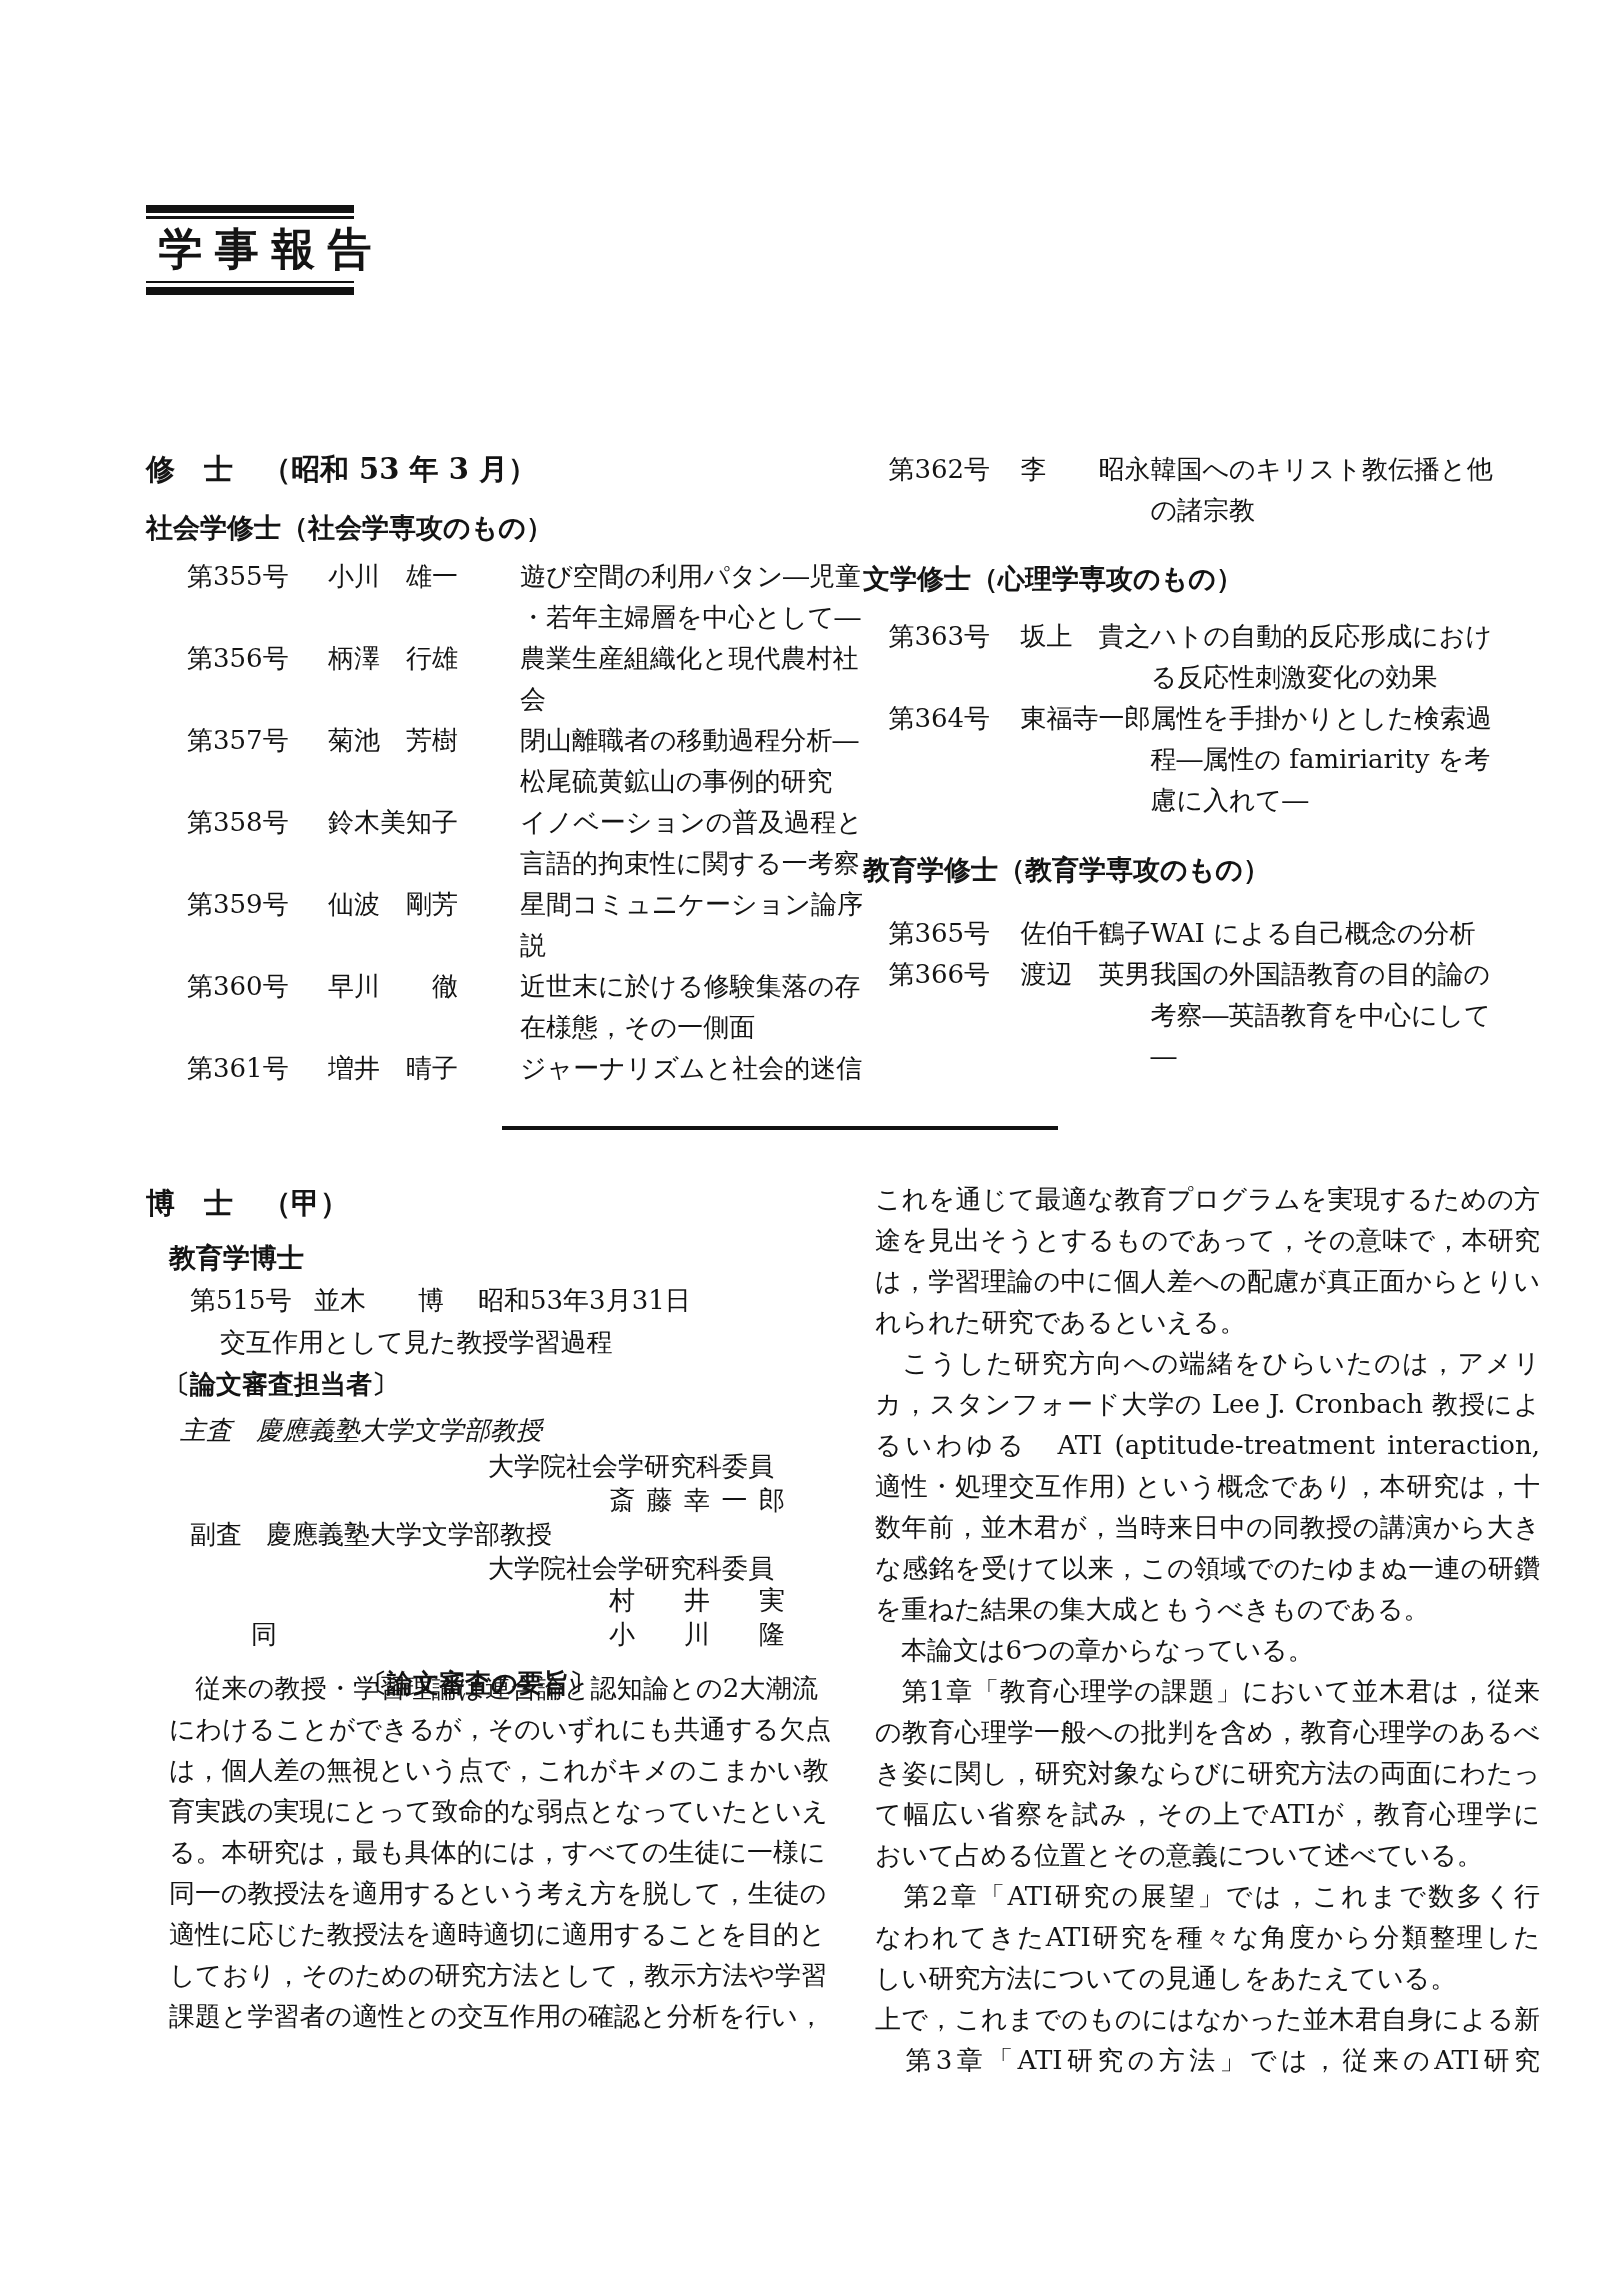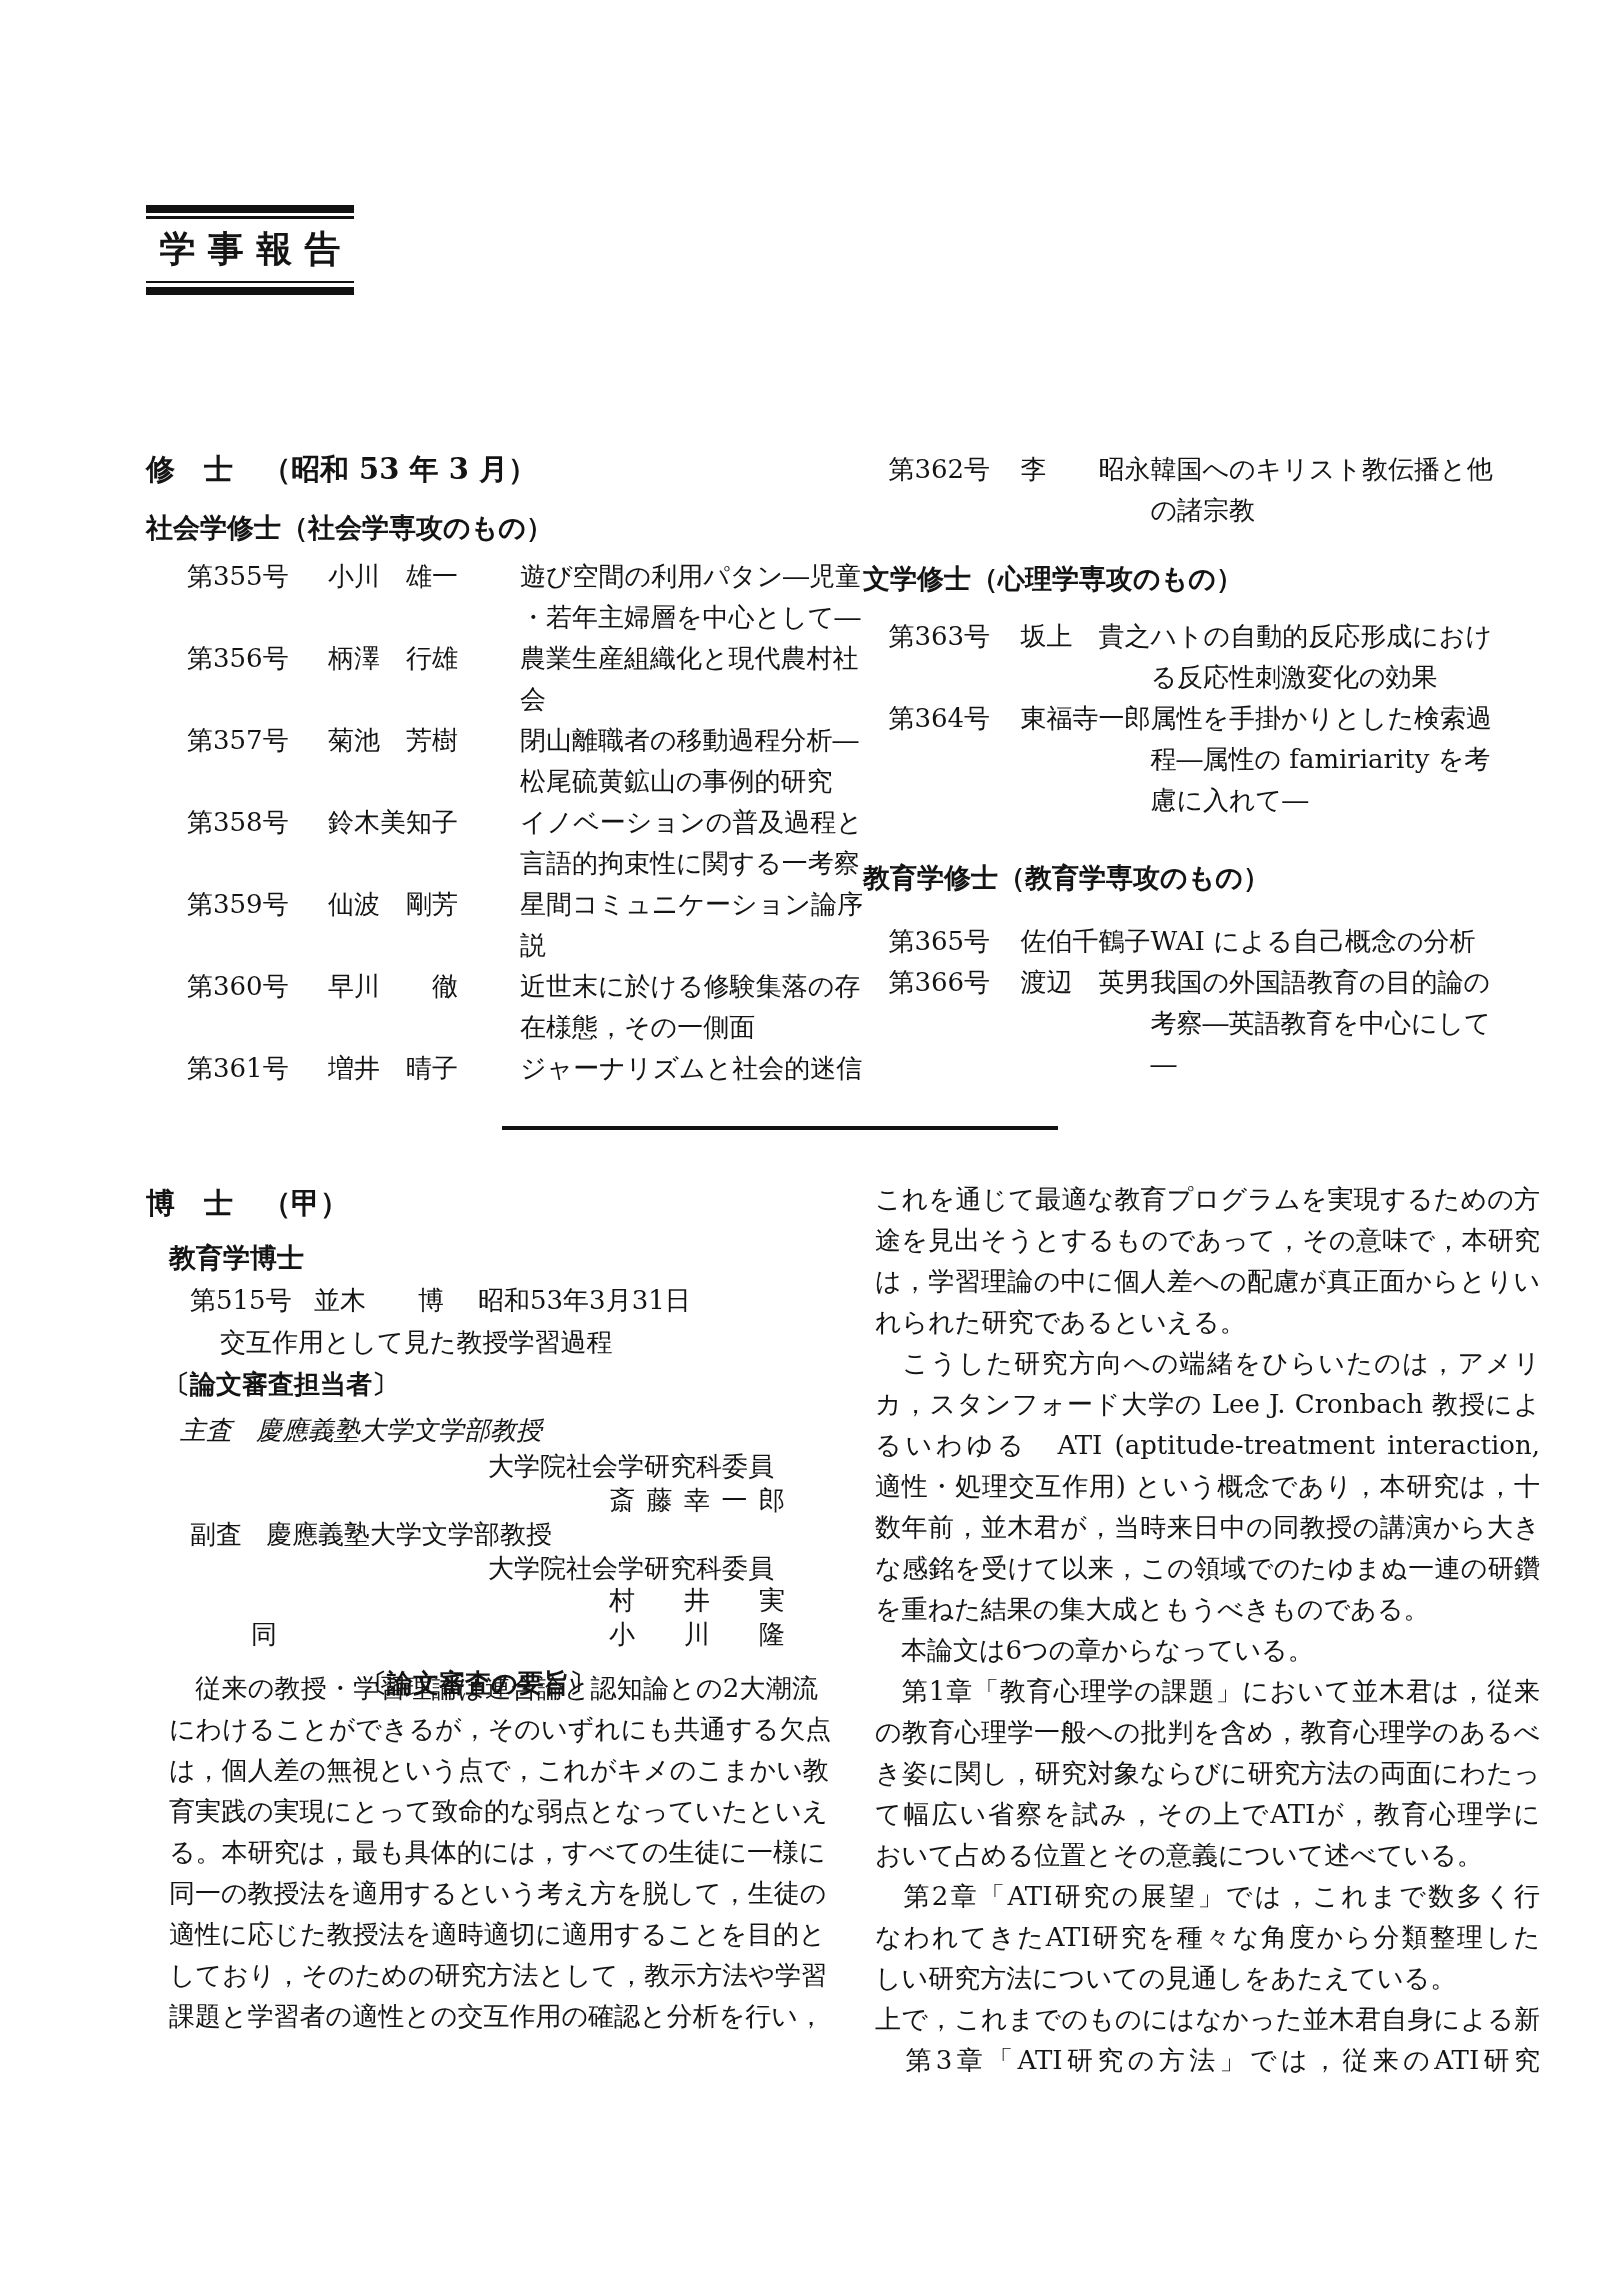--- a/index.html
+++ b/index.html
@@ -13,21 +13,21 @@
   .abs{position:absolute;}
 
   
   #header-box{left:146px;top:205px;width:208px;}
   #header-box .rule{width:100%;background:#121212;}
   #header-box .rule.thick{height:8px;}
   #header-box .rule.thin{height:2.8px;margin-top:3.4px;}
   #header-box .rule.thin.bottom{margin-top:8px;}
   #header-box .rule.thick.bottom{margin-top:3.4px;}
   #header-title{
-    font-size:36px;font-weight:700;line-height:49px;text-align:center;
+    font-size:44px;font-weight:700;line-height:49px;
     letter-spacing:12.4px;text-indent:12.4px;white-space:nowrap;margin-top:4.5px;
   }
 
   
   #subtitle{left:240px;top:366px;font-size:29px;font-weight:600;letter-spacing:3.4px;white-space:nowrap;}
 
   
   .degree-heading{font-size:29px;font-weight:700;line-height:41px;white-space:nowrap;}
   .section-heading{font-size:27px;font-weight:600;line-height:41px;white-space:nowrap;}
   .entries{margin:0;}
@@ -45,21 +45,21 @@
   #top-left .e-name{width:192px;}
   #top-left .e-title{width:350px;}
 
   
   #top-right{left:863px;top:449px;width:711px;}
   #top-right .entries{margin-left:25.4px;}
   #top-right .e-no{width:121px;}
   #top-right .e-name{width:141px;text-align:right;}
   #top-right .e-title{width:384px;}
   #top-right .section-heading.sh-1{margin-top:27px;margin-bottom:17px;}
-  #top-right .section-heading.sh-2{margin-top:36px;margin-bottom:22.6px;}
+  #top-right .section-heading.sh-2{margin-top:28px;margin-bottom:22.6px;}
 
   
   #divider{left:502px;top:1126px;width:556px;height:4px;background:#121212;}
 
   
   #doc-degree-heading{left:146px;top:1184px;font-size:29px;font-weight:700;white-space:nowrap;}
   #doc-field{left:169px;top:1240px;font-size:27px;font-weight:600;white-space:nowrap;}
   #doc-line{left:190px;top:1283px;font-size:26px;white-space:nowrap;}
   #doc-line .d-no{display:inline-block;width:124px;}
   #doc-line .d-name{display:inline-block;width:164px;}

